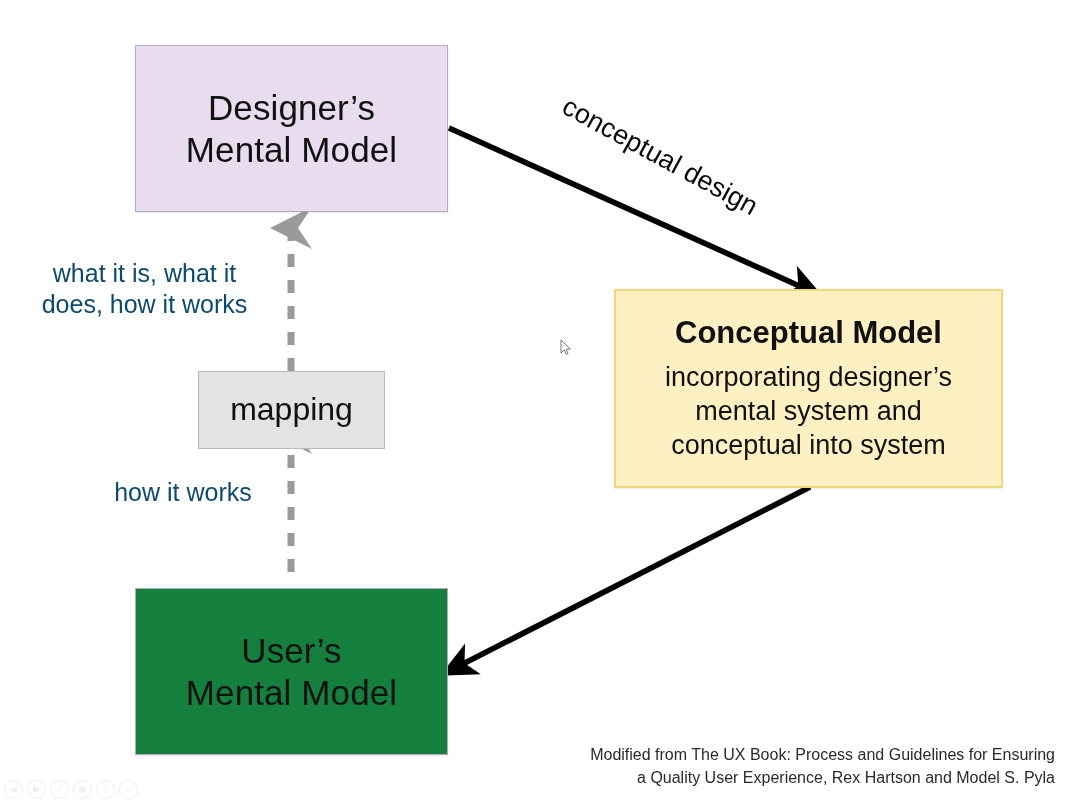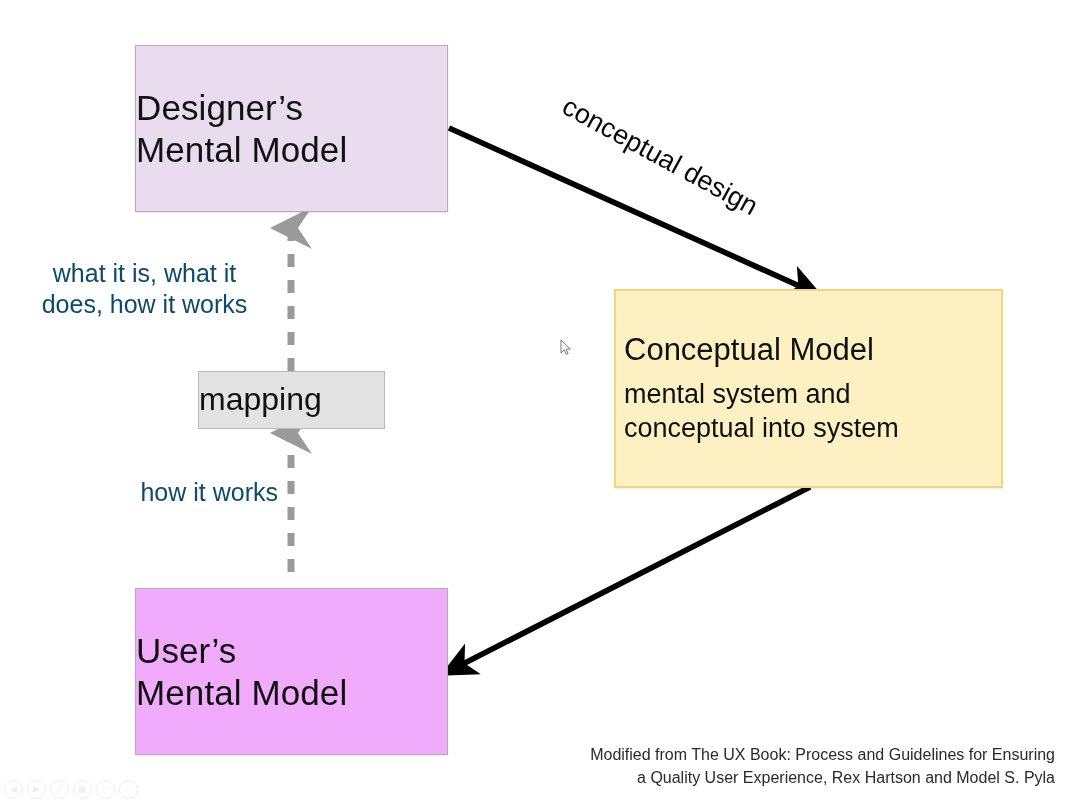--- a/index.html
+++ b/index.html
@@ -18,21 +18,21 @@
     background: #ffffff;
     overflow: hidden;
   }
 
   
   .box {
     position: absolute;
     box-sizing: border-box;
     display: flex;
     flex-direction: column;
-    align-items: flex-start;
+    align-items: center;
     justify-content: center;
     text-align: center;
     line-height: 1.18;
   }
 
   #designer-box {
     left: 135px;
     top: 45px;
     width: 313px;
     height: 167px;
@@ -43,21 +43,21 @@
   #designer-box .line {
     font-size: 35px;
     letter-spacing: 0.1px;
   }
 
   #user-box {
     left: 135px;
     top: 588px;
     width: 313px;
     height: 167px;
-    background: #f0abfc;
+    background: #15803d;
     border: 1.5px solid #b6a9bd;
     box-shadow: 0 1px 2px rgba(0,0,0,0.10);
   }
   #user-box .line {
     font-size: 35px;
     letter-spacing: 0.1px;
   }
 
   #conceptual-box {
     left: 614px;
@@ -66,31 +66,32 @@
     height: 199px;
     background: #fdf1c4;
     border: 2px solid #efd87b;
     box-shadow: 0 1px 2px rgba(0,0,0,0.08);
     padding: 2px 8px;
   }
   #conceptual-box .heading {
     font-size: 31px;
     line-height: 1.15;
     margin-bottom: 9px;
+    font-weight: bold;
   }
   #conceptual-box .line {
     font-size: 27px;
     line-height: 1.26;
   }
 
   #mapping-box {
     left: 198px;
     top: 371px;
     width: 187px;
-    height: 58px;
+    height: 78px;
     background: #e3e3e3;
     border: 1.2px solid #b9b9b9;
     z-index: 6;
   }
   #mapping-box .line {
     font-size: 32px;
   }
 
   
   .label {
@@ -103,21 +104,20 @@
     left: 8px;
     top: 258px;
     width: 273px;
     font-size: 25px;
   }
   #label-how-it-works {
     left: 88px;
     top: 477px;
     width: 190px;
     font-size: 25px;
-    text-align: right;
   }
   #label-conceptual-design {
     left: 520px;
     top: 140px;
     width: 280px;
     font-size: 27px;
     transform: rotate(28.5deg);
     transform-origin: center center;
     white-space: nowrap;
     color: #0a0a0a;
@@ -206,20 +206,21 @@
     <div class="line">Mental Model</div>
   </div>
 
   <div class="box" id="user-box">
     <div class="line">User’s</div>
     <div class="line">Mental Model</div>
   </div>
 
   <div class="box" id="conceptual-box">
     <div class="heading">Conceptual Model</div>
+    <div class="line">incorporating designer’s</div>
     <div class="line">mental system and</div>
     <div class="line">conceptual into system</div>
   </div>
 
   <div class="box" id="mapping-box">
     <div class="line">mapping</div>
   </div>
 
   <div class="label" id="label-what-it-is">
     <div>what it is, what it</div>

